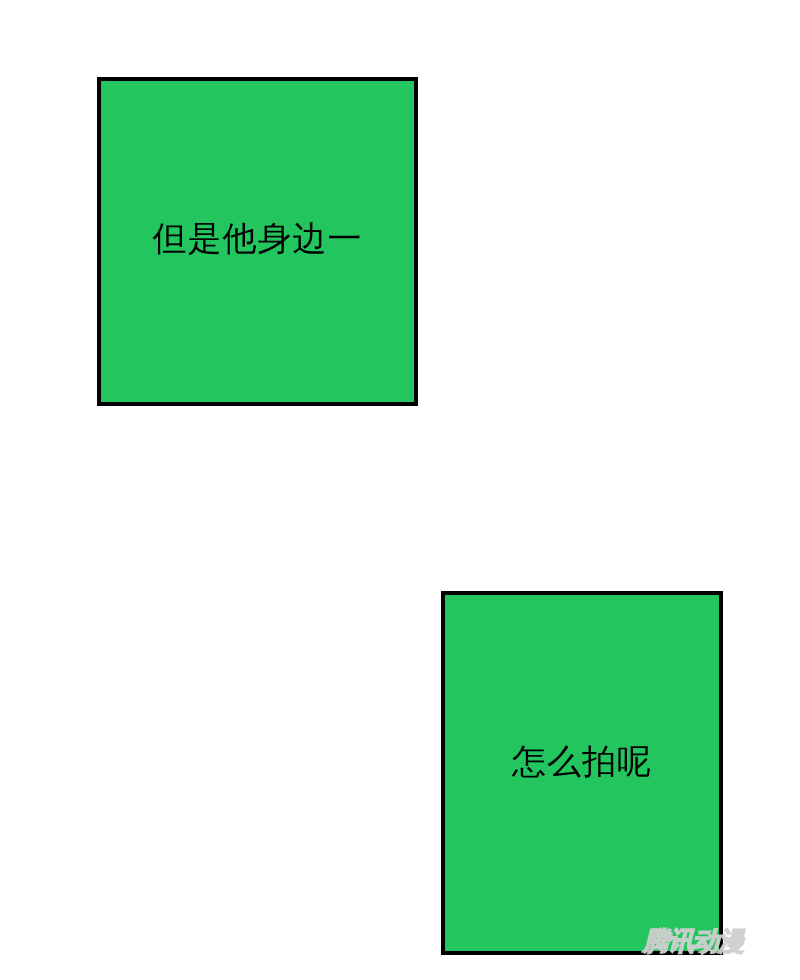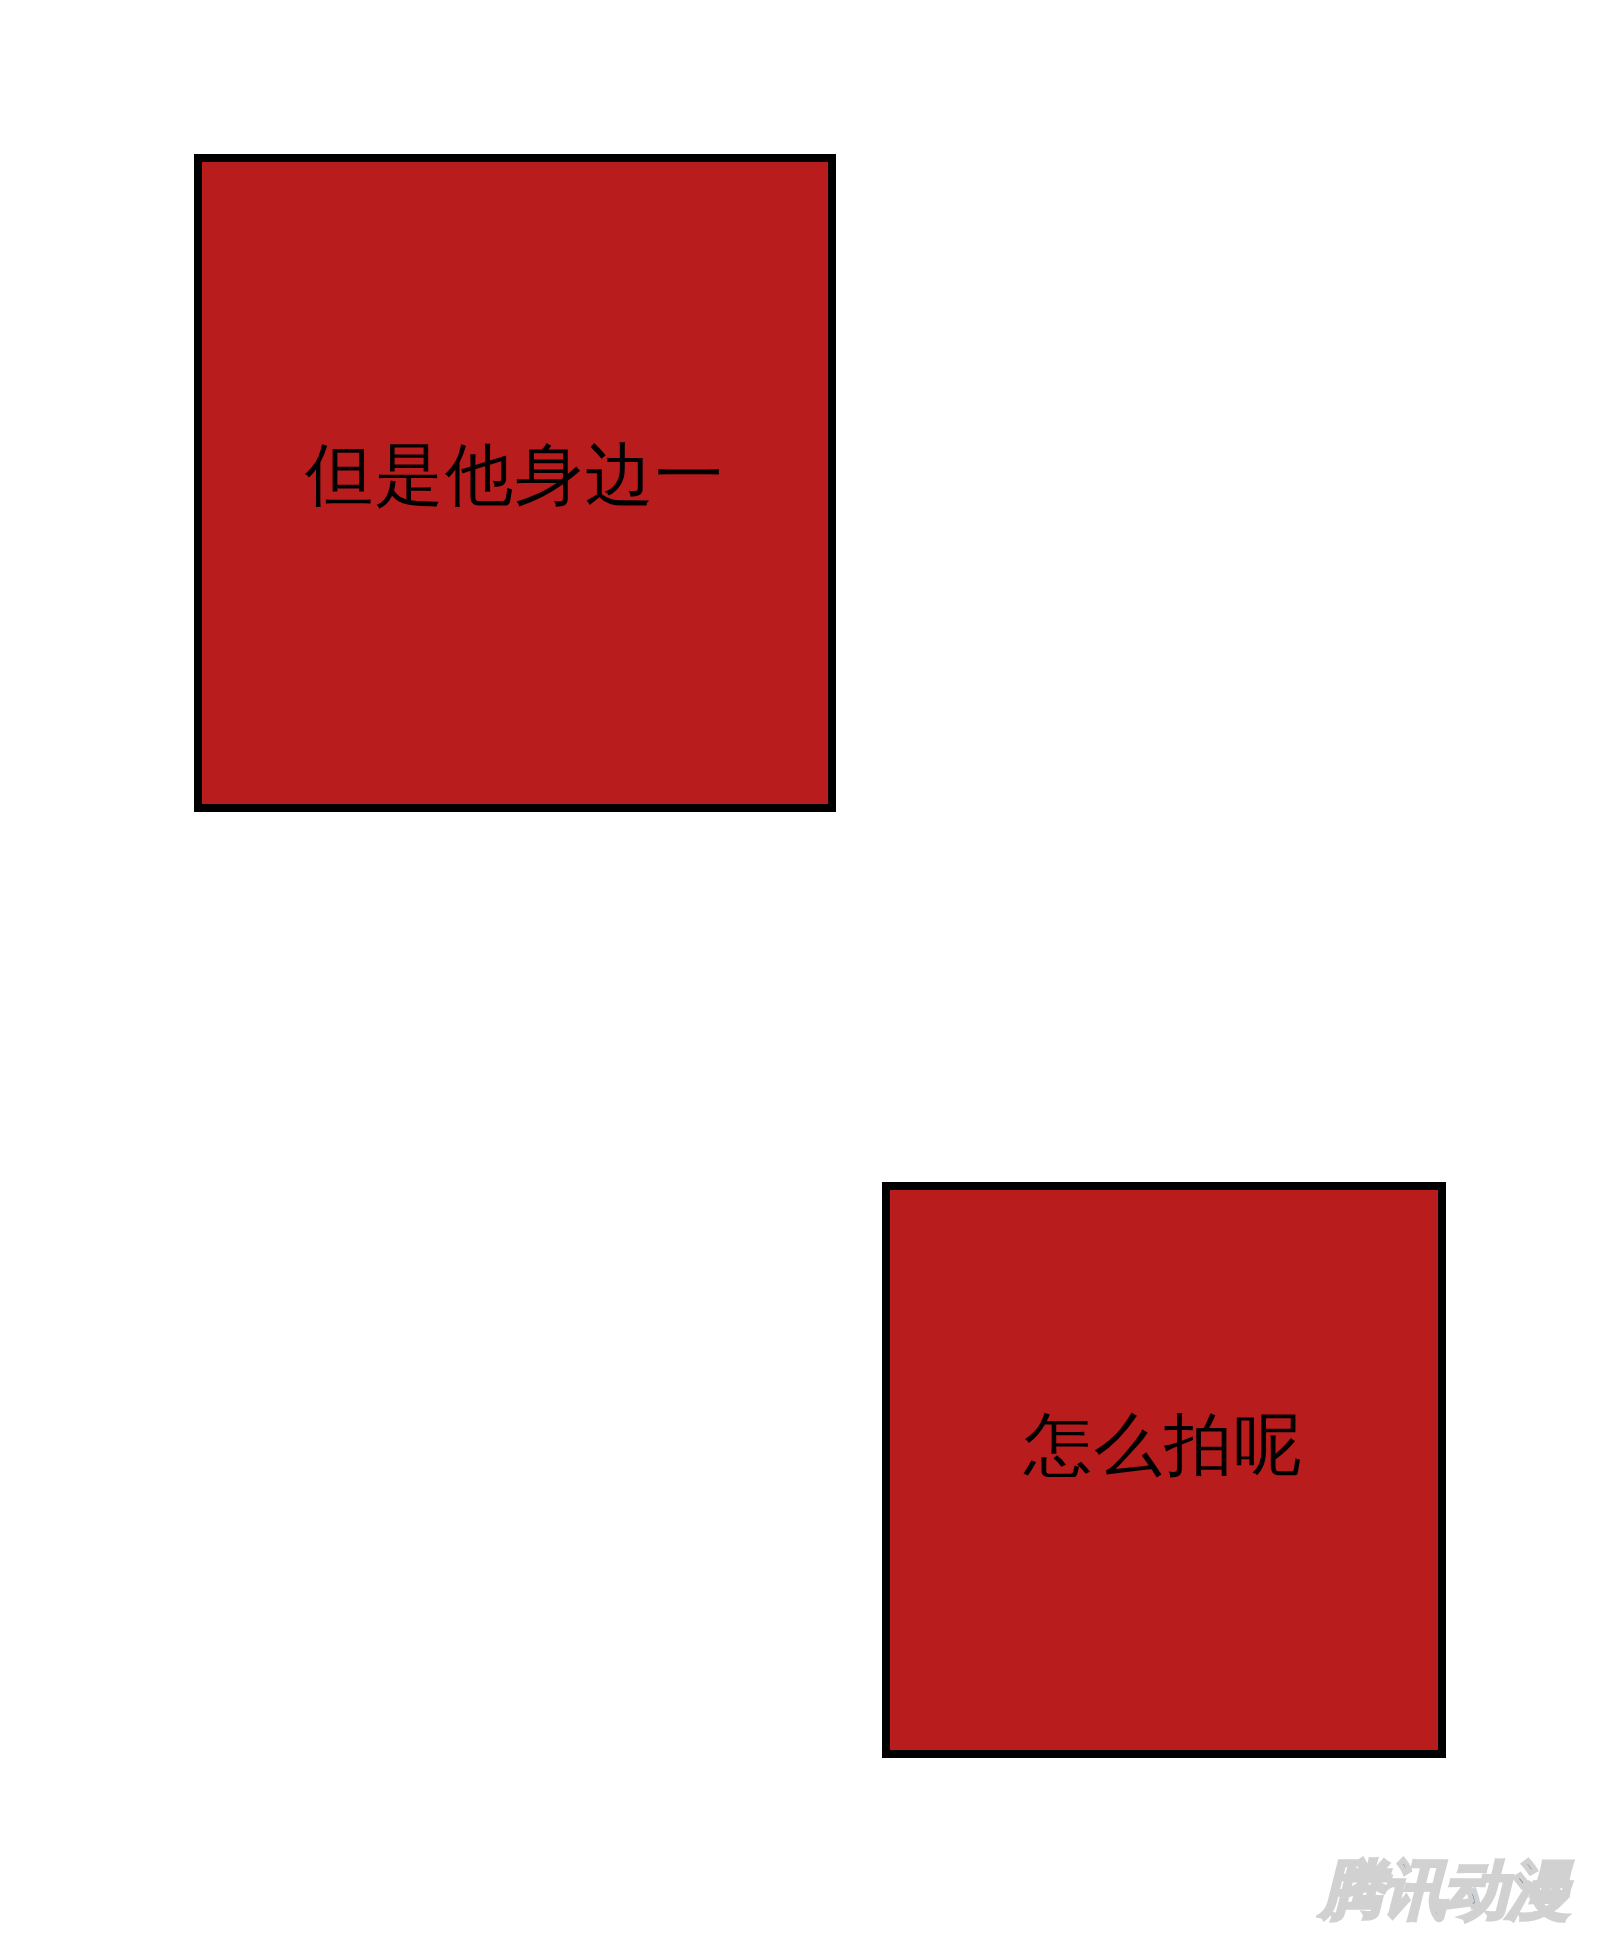--- a/index.html
+++ b/index.html
@@ -1,25 +1,25 @@
 <!DOCTYPE html>
 <html><head>
 <meta charset="utf-8">
 <style>
   html, body { margin:0; padding:0; }
   body { width:800px; height:980px; background:#ffffff; position:relative; overflow:hidden;
          font-family:"DejaVu Sans", "Liberation Sans", sans-serif; }
-  .panel { position:absolute; box-sizing:border-box; border:4px solid #000; background:#b91c1c;
+  .panel { position:absolute; box-sizing:border-box; border:4px solid #000; background:#22c55e;
            display:flex; align-items:center; justify-content:center; }
   .p1 { left:97px; top:77px; width:321px; height:329px; }
-  .p2 { left:441px; top:591px; width:282px; height:288px; }
+  .p2 { left:441px; top:591px; width:282px; height:364px; }
   .txt { color:#000; font-size:34px; line-height:48px; text-align:center; letter-spacing:1px; }
   .p1 .txt { margin-top:-8px; }
   .p2 .txt { margin-top:-24px; }
-  .wm { position:absolute; left:660px; top:924px; font-size:32px; font-weight:bold; font-style:italic;
+  .wm { position:absolute; left:643px; top:924px; font-size:26px; font-weight:bold; font-style:italic;
         color:#0c4a6e; -webkit-text-stroke:1.5px #cfcfcf; letter-spacing:-1px; opacity:0.95; }
 </style>
 </head>
 <body>
 
 <div class="panel p1">
   <div class="txt">
     <div>但是他身边一</div>
   </div>
 </div>

